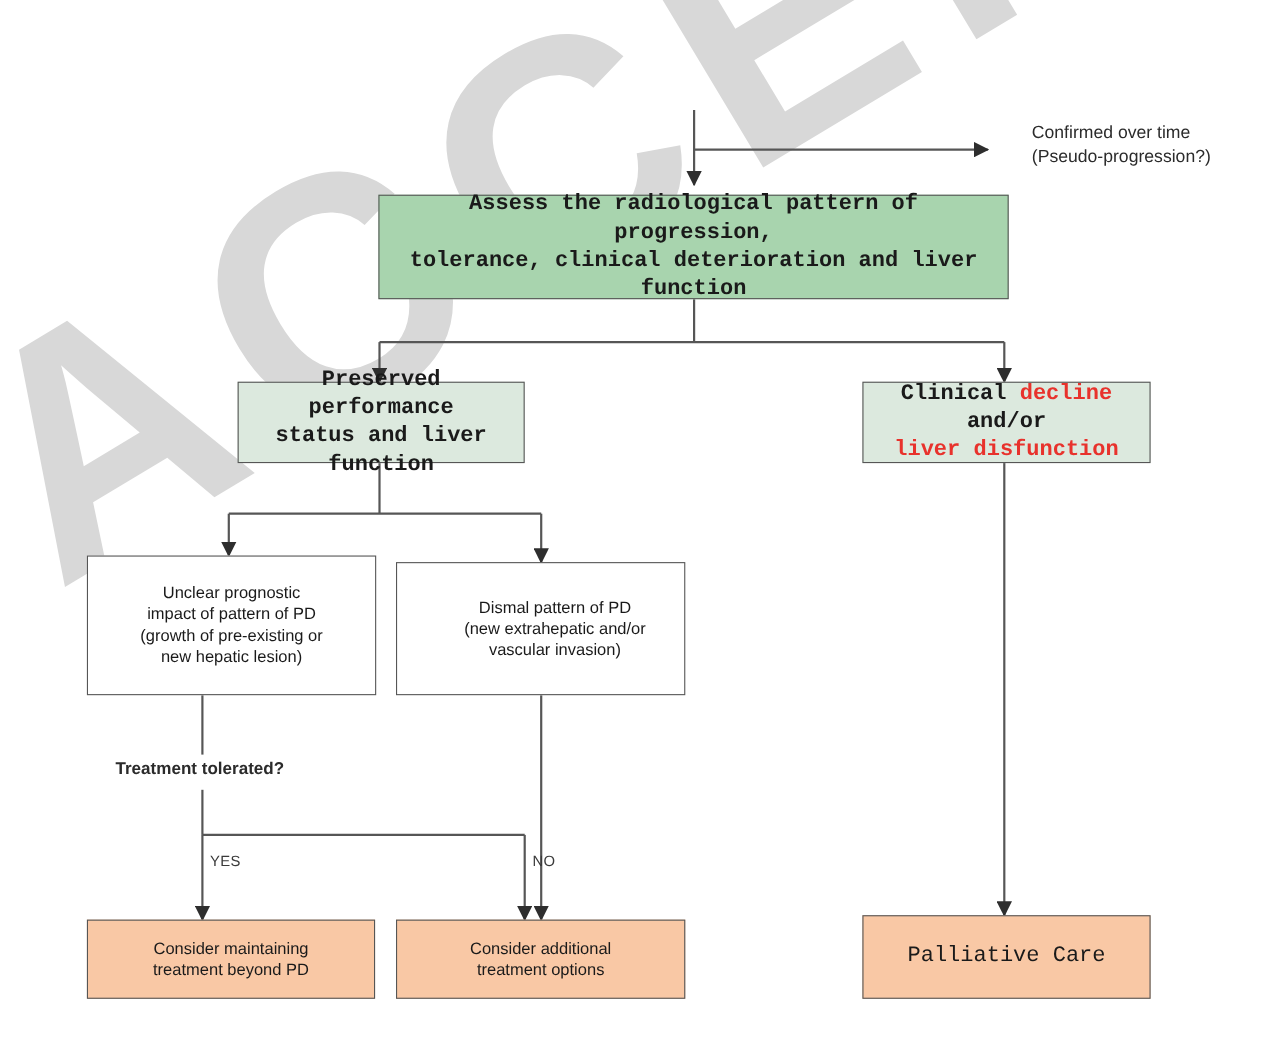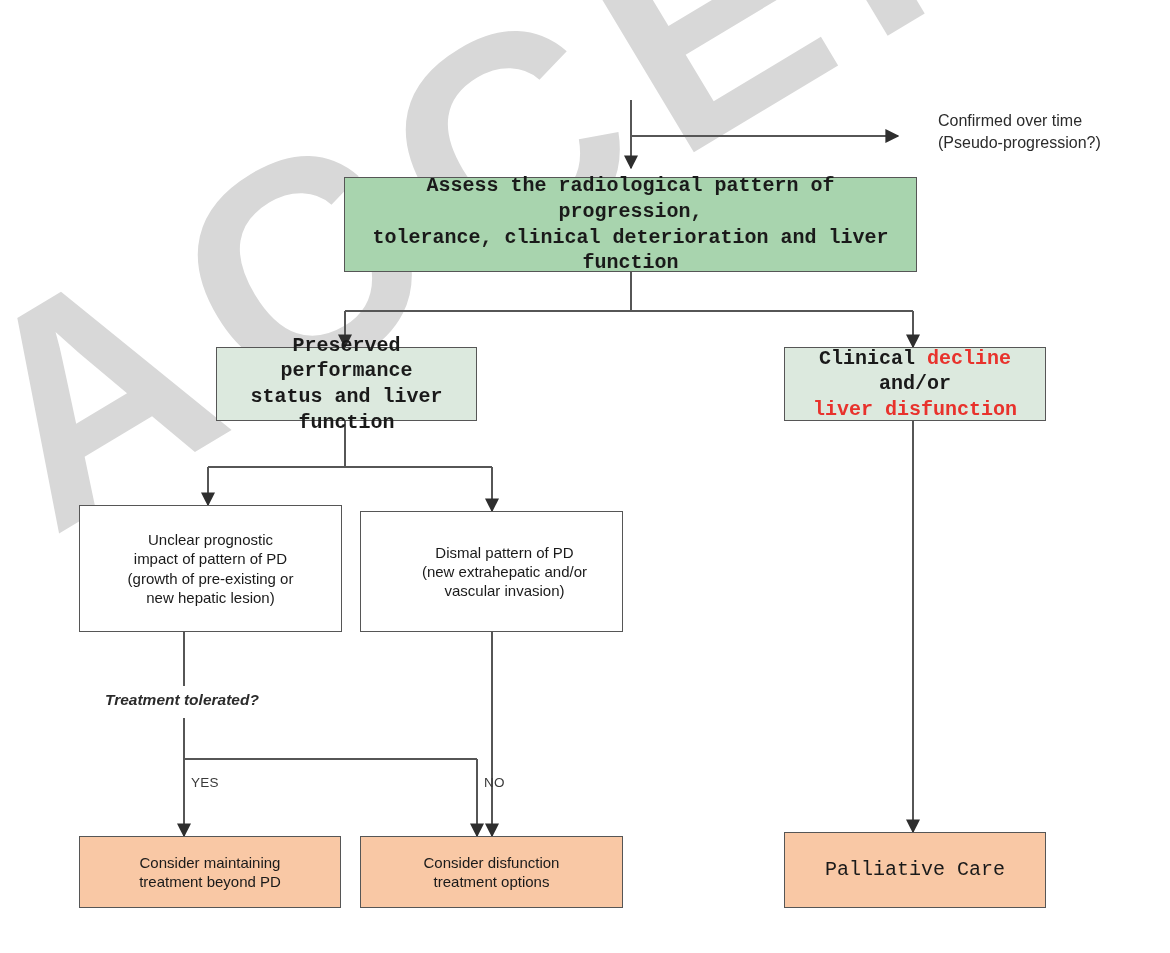--- a/index.html
+++ b/index.html
@@ -88,21 +88,20 @@
     z-index: 2;
     color: #2b2b2b;
     white-space: nowrap;
   }
   .label.side {
     font-size: 16px;
     line-height: 1.35;
     text-align: left;
   }
   .label.italic {
-    font-style: italic;
     font-size: 15.5px;
     font-weight: 600;
     color: #2b2b2b;
   }
   .label.branch {
     font-size: 13.5px;
     color: #3a3a3a;
     letter-spacing: .3px;
   }
 </style>
@@ -191,21 +190,21 @@
 
   <div class="node n-orange" style="left:79px; top:836px; width:262px; height:72px;">
     <span class="txt fs155">
       <span>Consider maintaining</span><br>
       <span>treatment beyond PD</span>
     </span>
   </div>
 
   <div class="node n-orange" style="left:360px; top:836px; width:263px; height:72px;">
     <span class="txt fs155">
-      <span>Consider disfunction</span><br>
+      <span>Consider additional</span><br>
       <span>treatment options</span>
     </span>
   </div>
 
   <div class="node n-orange" style="left:784px; top:832px; width:262px; height:76px;">
     <span class="txt fs16">Palliative Care</span>
   </div>
 
   <div class="label side" style="left:938px; top:110px;">
     <span>Confirmed over time</span><br>

